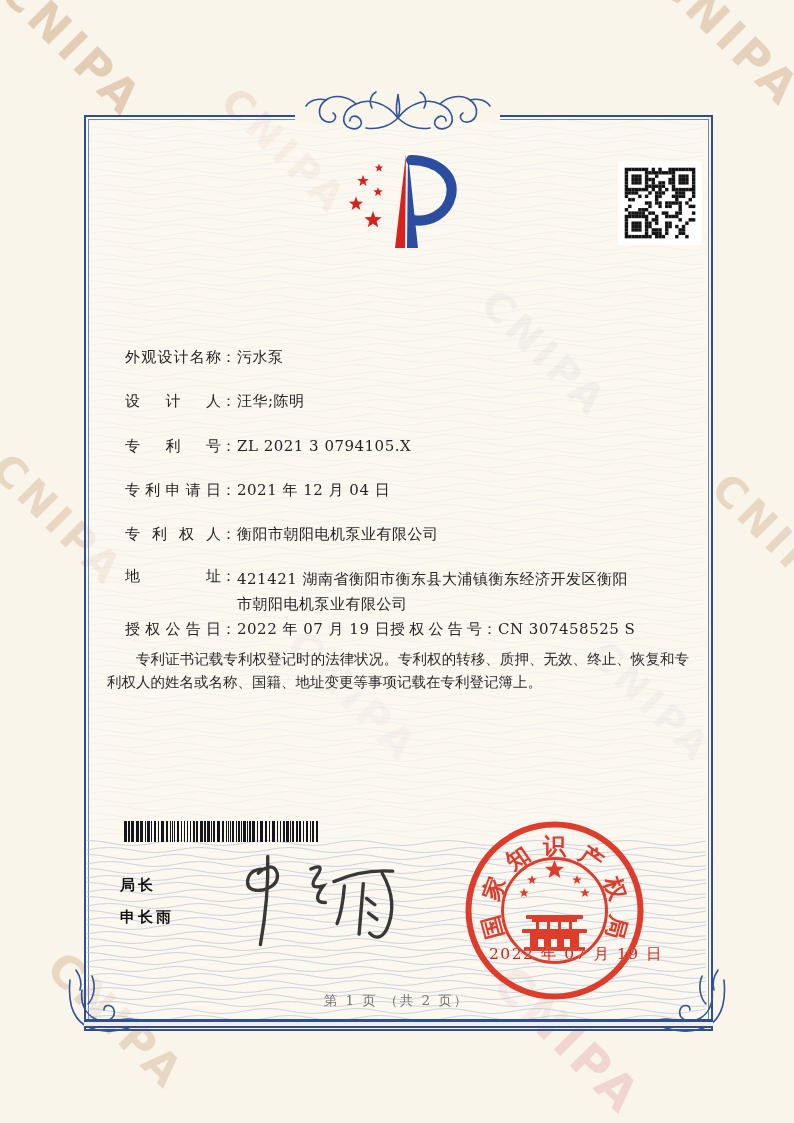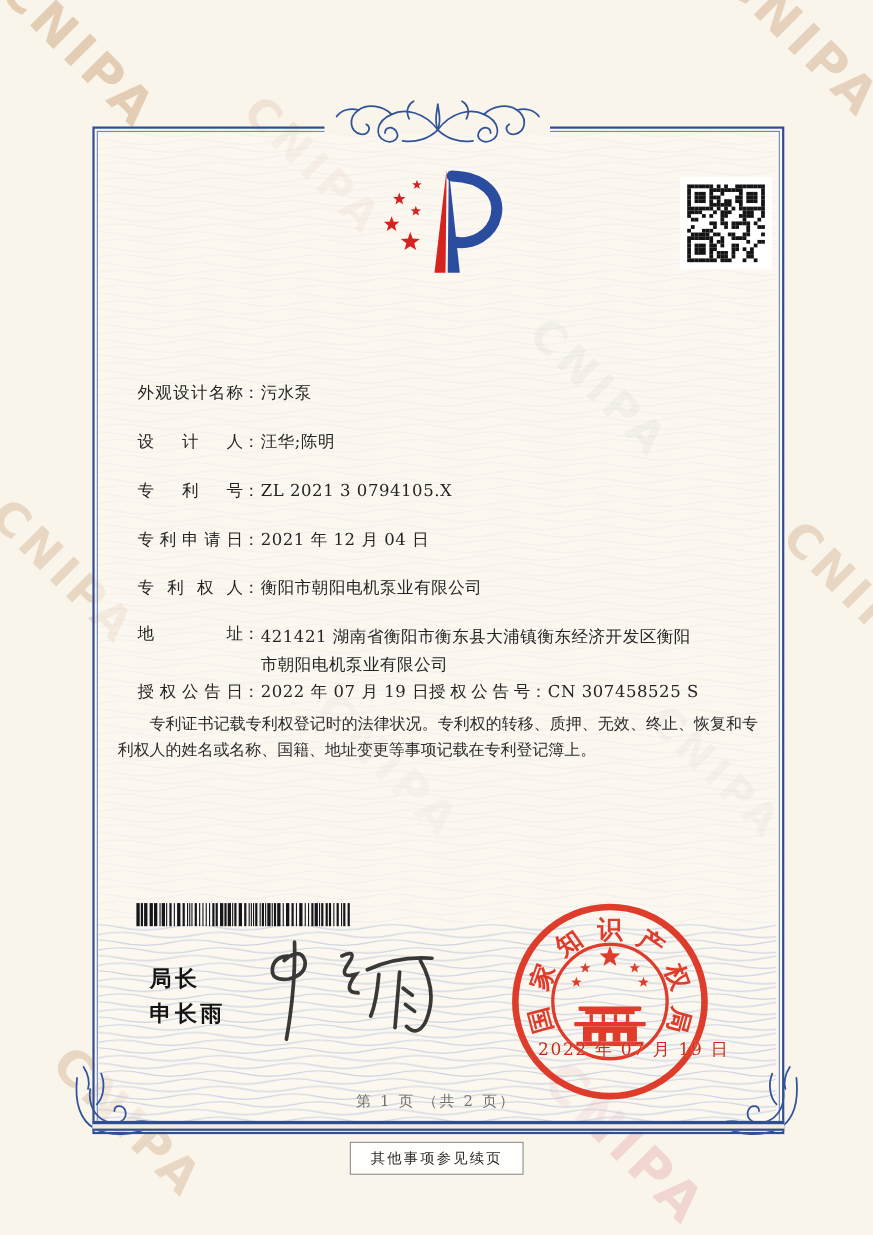--- a/index.html
+++ b/index.html
@@ -47,22 +47,22 @@
   .fcolon{display:inline-block; width:16px;}
   .fvalue{display:inline-block; letter-spacing:.5px;}
   .fvalue.addr{width:398px; line-height:25px; letter-spacing:.5px;}
   .grant-no{left:390px;}
   .grant-no .flabel{width:92px;}
   
   .paras{position:absolute; left:107px; top:648px; width:582px; z-index:4;}
   .paras p{margin:0; text-indent:2em; font-size:14.5px; line-height:23px; color:#2b2b2b; text-align:justify;}
   
   .barcode{position:absolute; left:124px; top:821px; width:200px; height:21px; z-index:4;}
-  .director-title,.director-name{position:absolute; left:136px; z-index:4;
-     font-family:"DejaVu Sans","Liberation Sans",sans-serif; font-size:20px; font-weight:600;
+  .director-title,.director-name{position:absolute; left:120px; z-index:4;
+     font-family:"DejaVu Sans","Liberation Sans",sans-serif; font-size:15px; font-weight:600;
      letter-spacing:3px; color:#141414;}
   .director-title{top:876px;}
   .director-name{top:908px;}
   .sig-svg{position:absolute; left:210px; top:850px; z-index:4;}
   .seal-svg{position:absolute; left:462px; top:818px; z-index:5; opacity:.93;}
   .seal-date{position:absolute; left:489px; top:944px; z-index:6; font-size:15.5px; letter-spacing:1.5px;
              color:#ce2817; text-shadow:0 0 2px rgba(253,248,239,.6); white-space:nowrap;}
   .page-footer{position:absolute; left:84px; top:992px; width:625px; z-index:4; text-align:center;
                font-size:13.5px; letter-spacing:2px; color:#737373;}
   .continuation{position:absolute; left:50%; top:1038px; transform:translateX(-50%); z-index:4;
@@ -528,15 +528,14 @@
         <text x="55.21753163718202" y="39.25511712121552" class="seal-char" transform="rotate(-35 55.21753163718202 39.25511712121552)">知</text>
         <text x="92.5" y="27.5" class="seal-char" transform="rotate(0 92.5 27.5)">识</text>
         <text x="129.782468362818" y="39.255117121215534" class="seal-char" transform="rotate(35 129.782468362818 39.255117121215534)">产</text>
         <text x="153.58002035108404" y="70.26869068383154" class="seal-char" transform="rotate(70 153.58002035108404 70.26869068383154)">权</text>
         <text x="155.28517870878943" y="109.32323793166384" class="seal-char" transform="rotate(105 155.28517870878943 109.32323793166384)">局</text>
       </g>
   </svg>
   <div class="seal-date">2022 年 07 月 19 日</div>
 
   <div class="page-footer">第 1 页 （共 2 页）</div>
-  <div class="continuation">其他事项参见续页</div>
 
 </div>
 
 </body></html>

